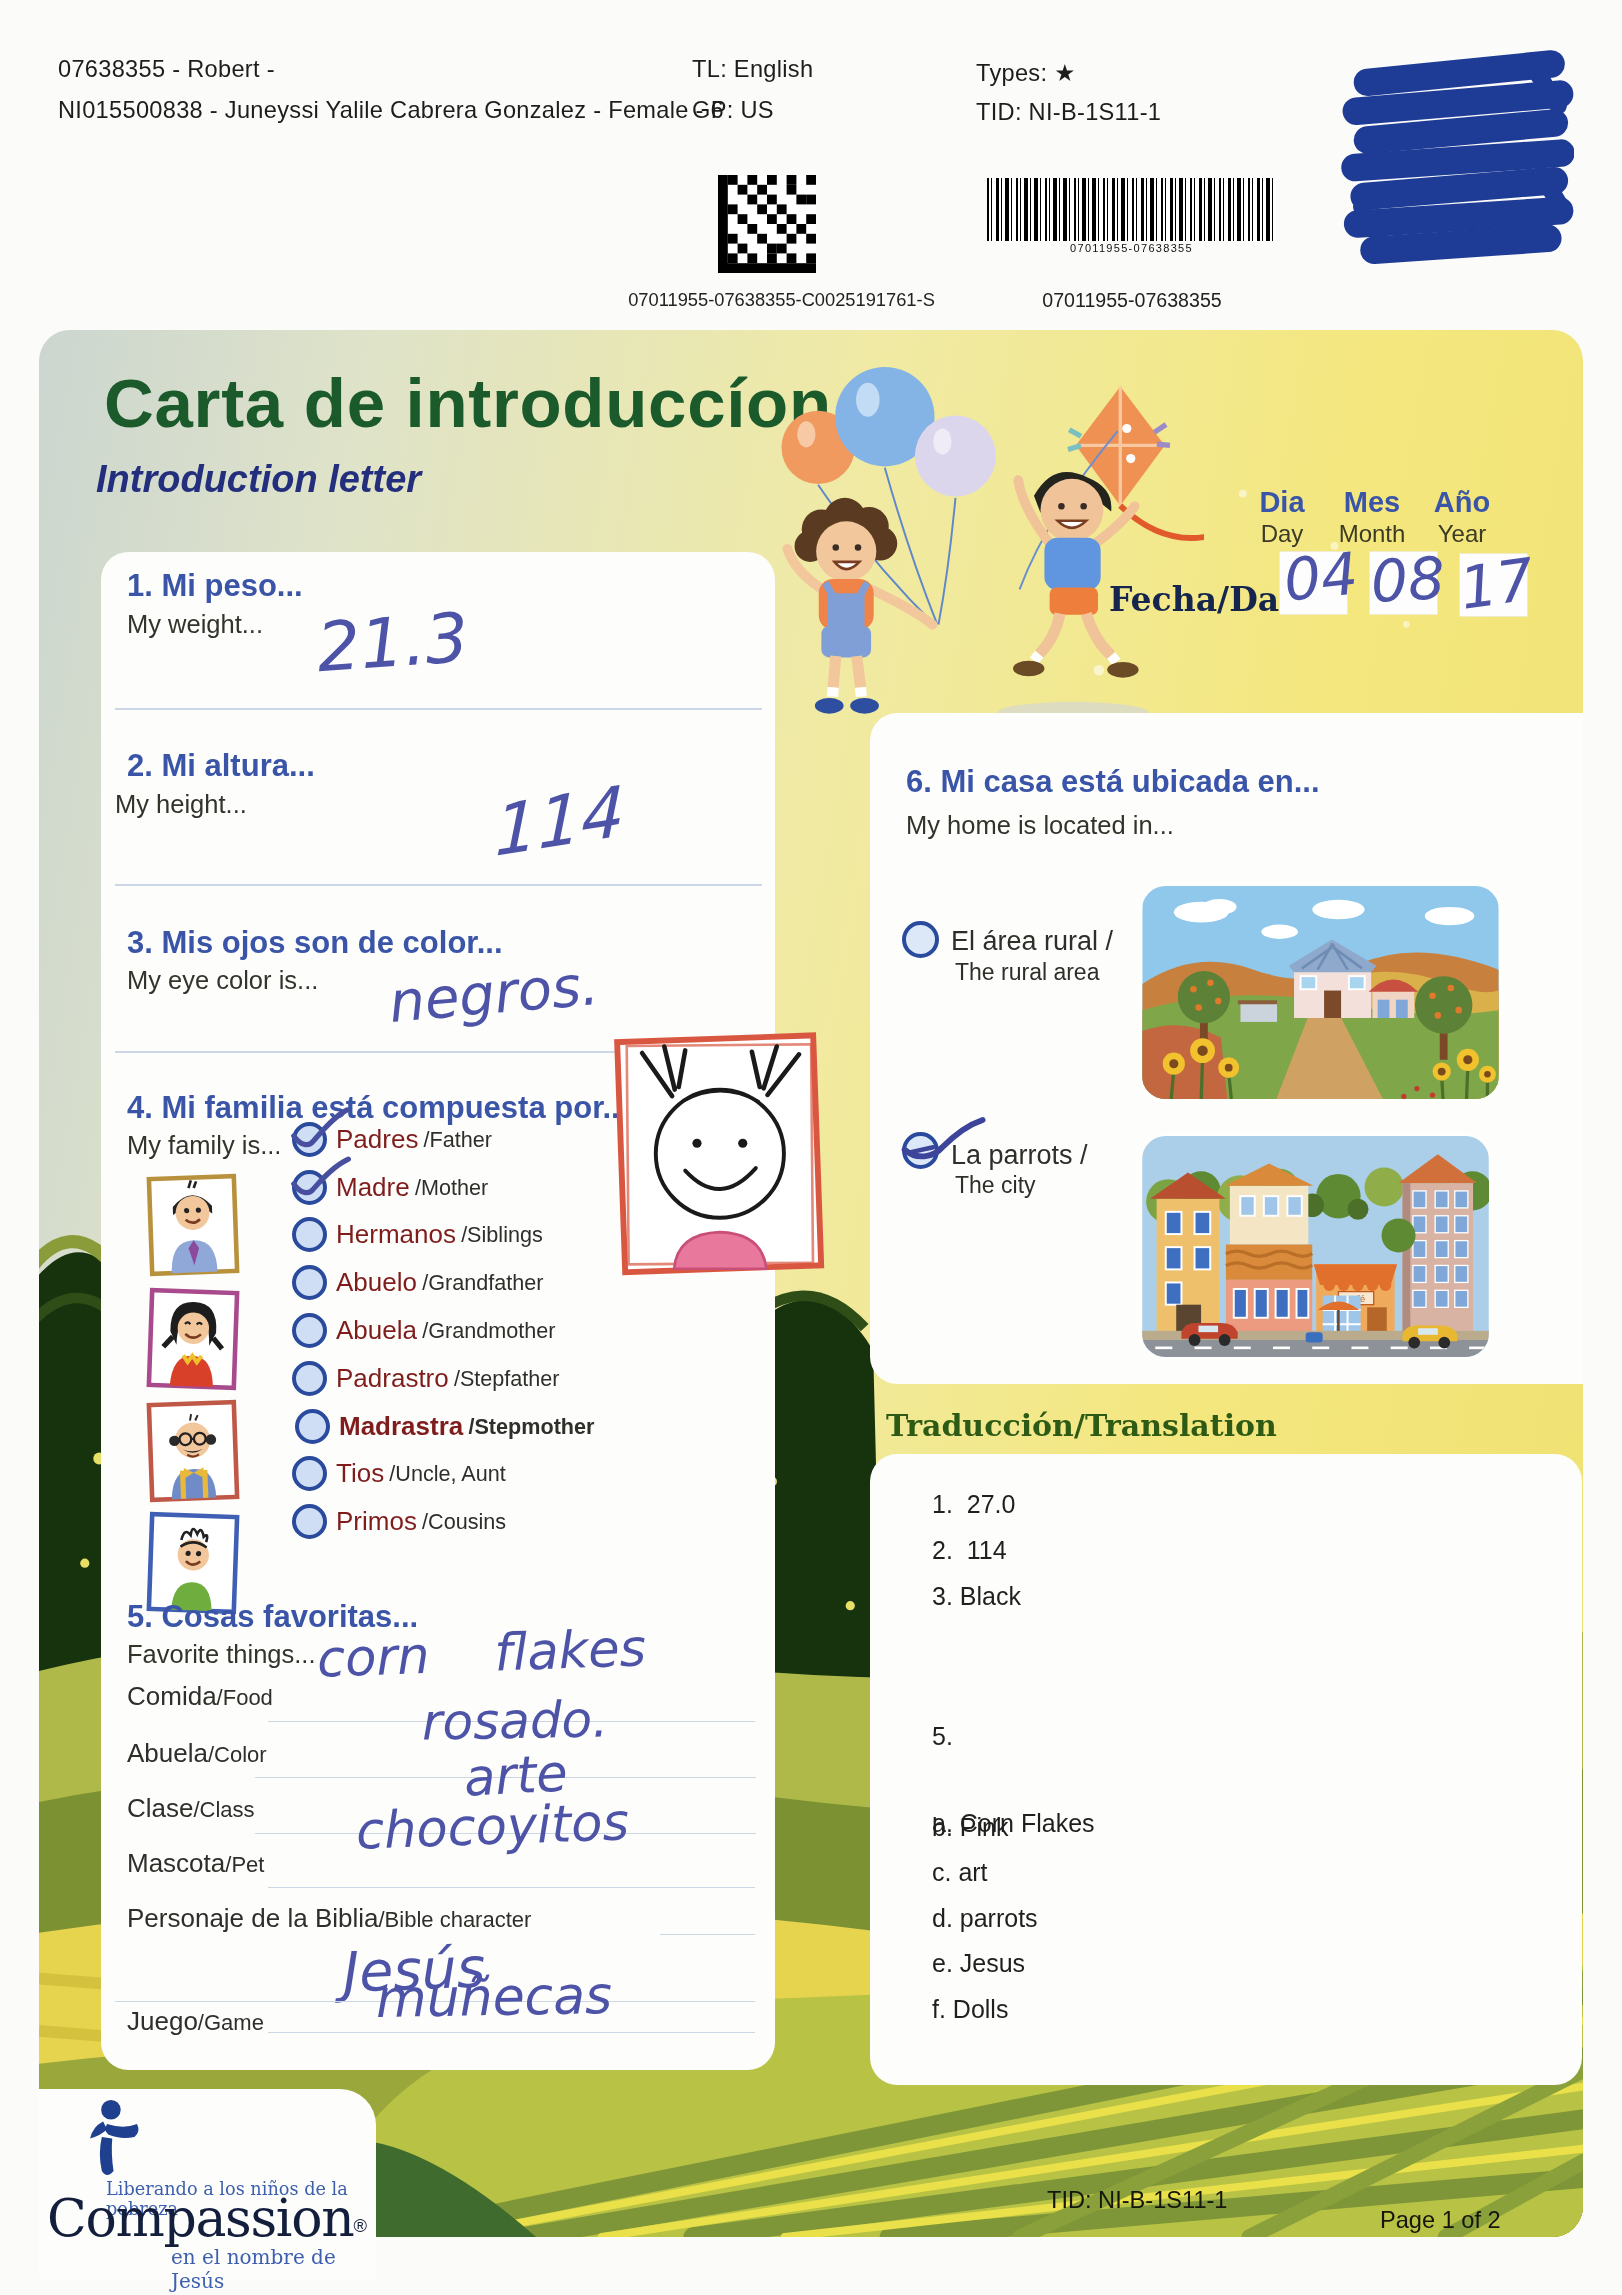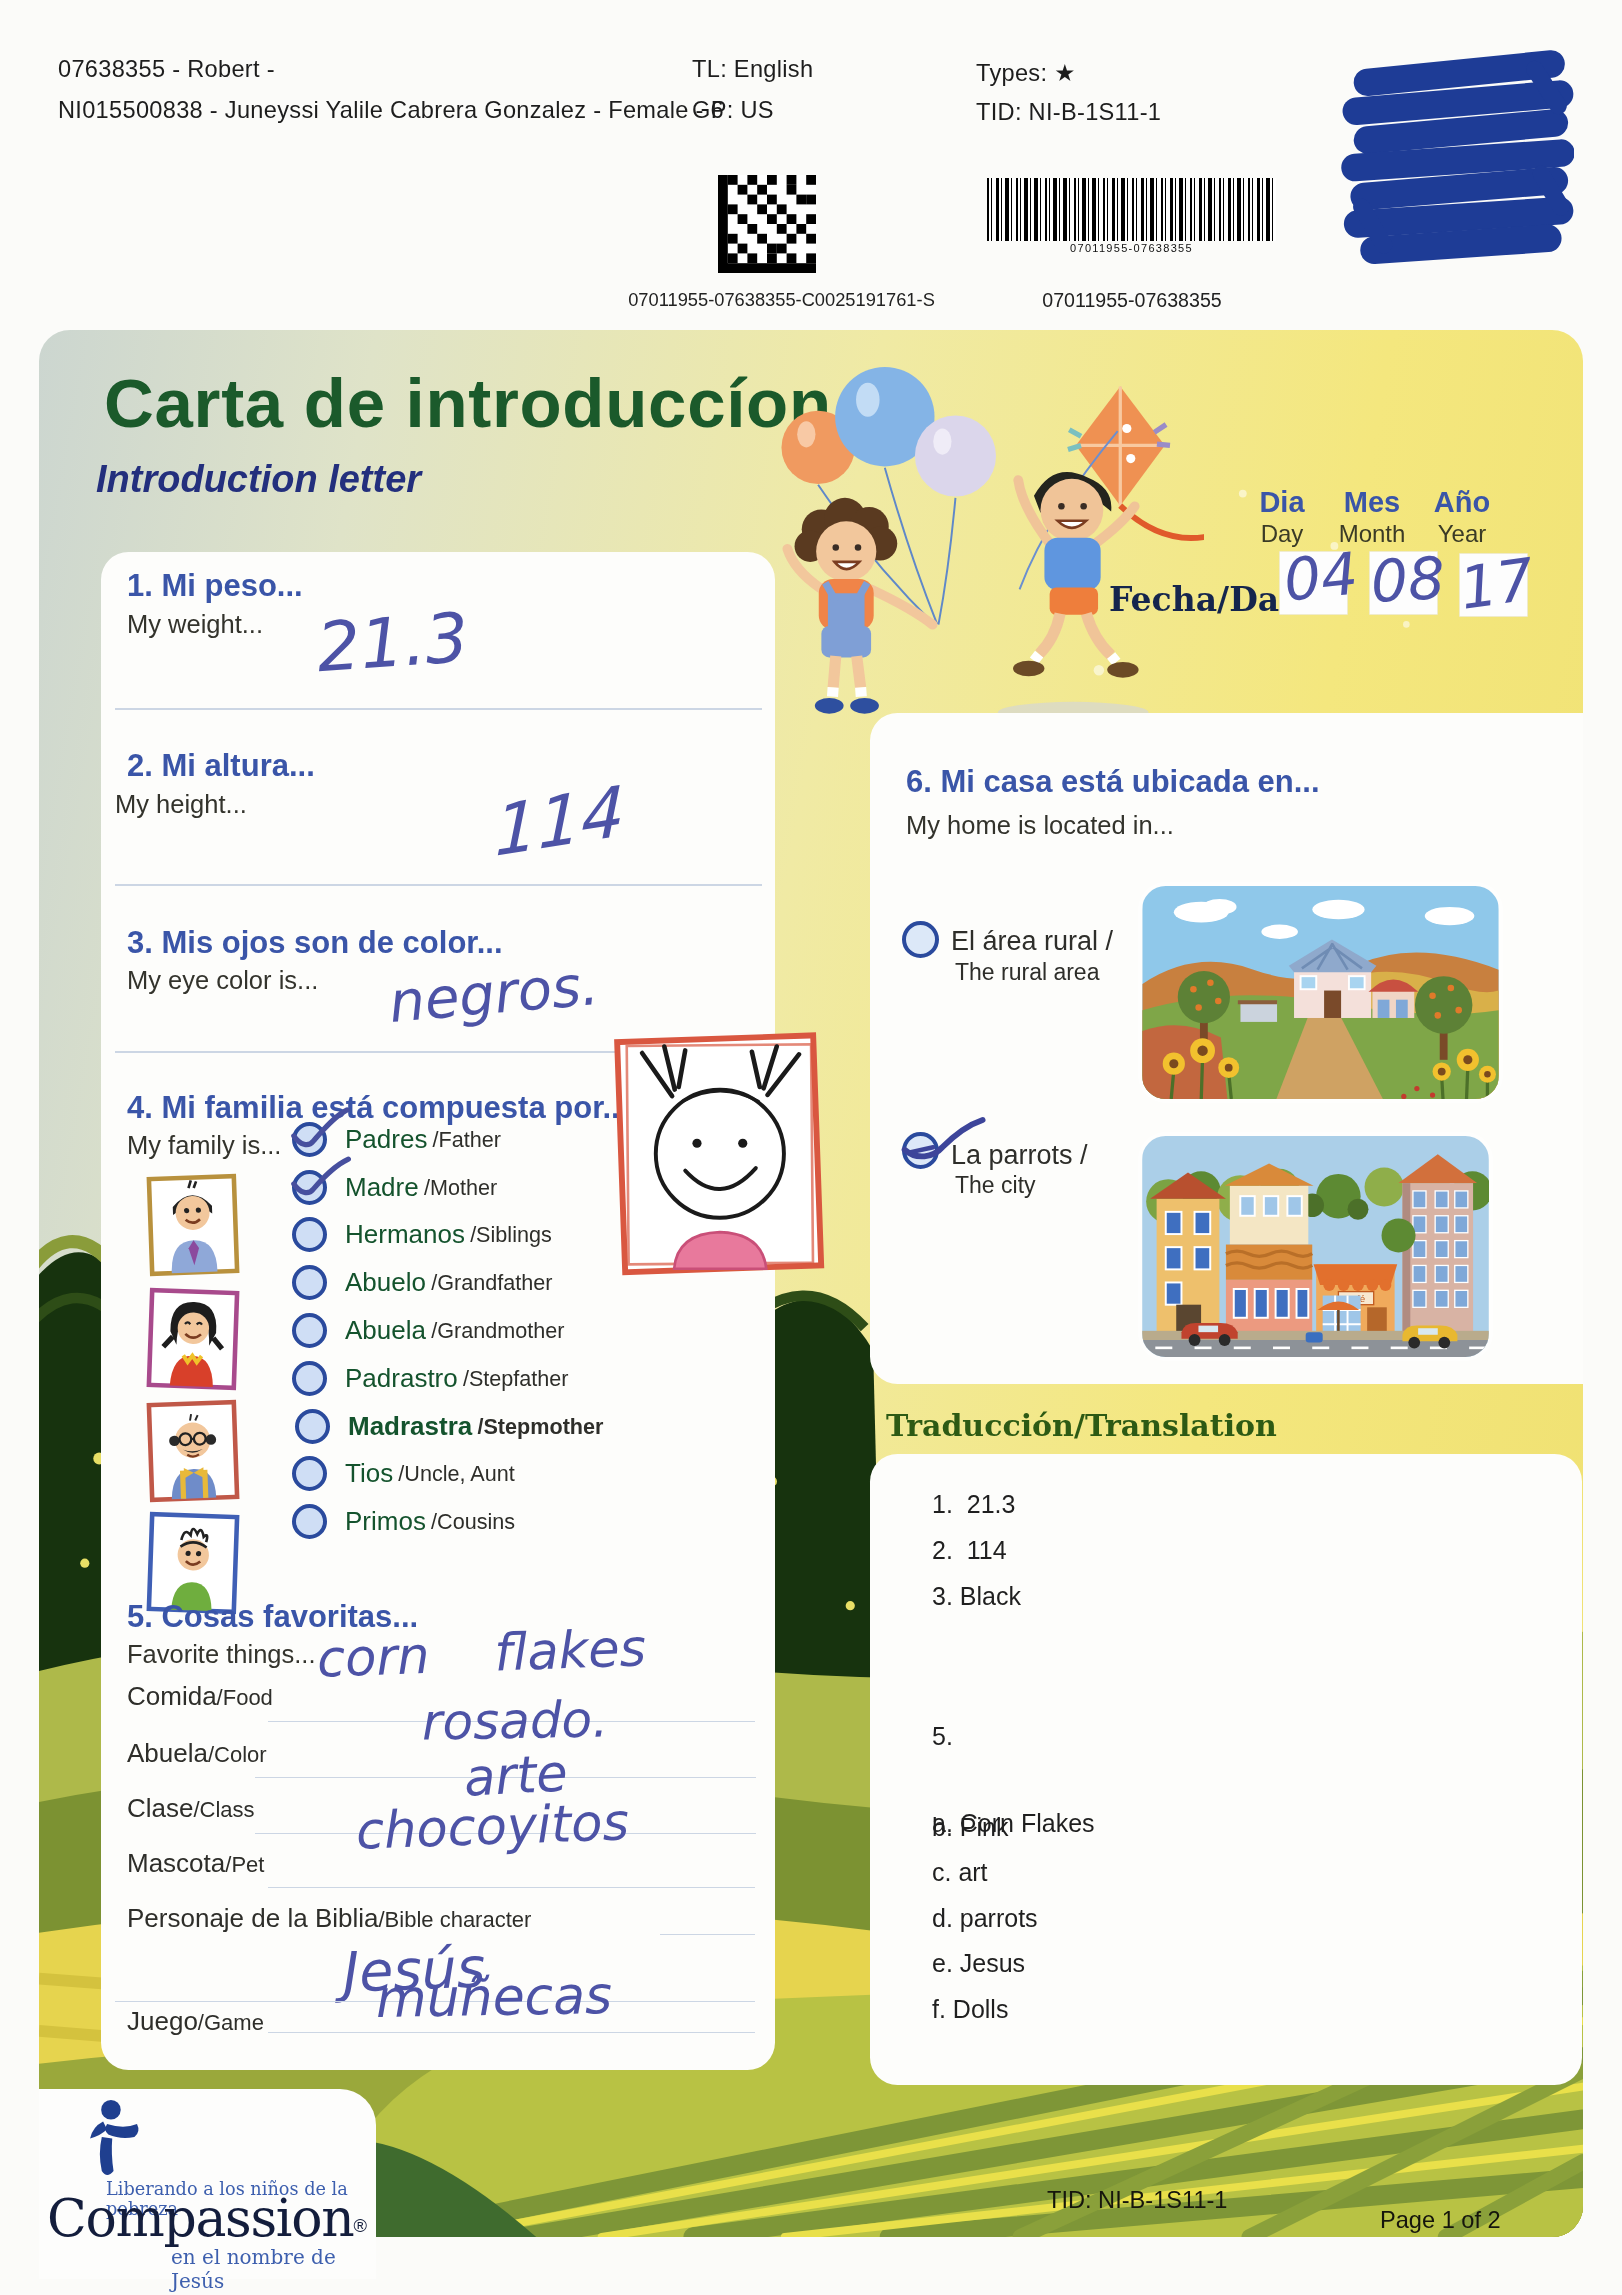--- a/index.html
+++ b/index.html
@@ -22,21 +22,21 @@
   .date-val{font-size:58px;color:#4d53a6;font-style:italic;font-family:"DejaVu Sans",sans-serif;}
   .fecha{font-family:"DejaVu Serif",serif;font-weight:bold;font-size:33px;color:#15254d;}
   
   .panel{background:#fdfdfb;border-radius:27.5px;}
   .q-es{font-size:31px;font-weight:bold;color:#3a55a8;}
   .q-en{font-size:25.5px;color:#33332c;}
   .hand{font-family:"DejaVu Sans",sans-serif;font-style:italic;color:#4d53a6;white-space:pre;}
   .uline{height:2px;background:#ccd6e4;}
   .cb{width:35px;height:35px;border-radius:50%;background:#cfdef5;border:4.6px solid #2a4a9d;box-sizing:border-box;}
   .fam-row{display:flex;align-items:center;}
-  .fam-es{font-size:26px;color:#14532d;margin-left:18px;}
+  .fam-es{font-size:26px;color:#7f1d1d;margin-left:9px;}
   .fam-en{font-size:21.6px;color:#2e2e2a;margin-left:5.2px;}
   .q5-label-es{font-size:26px;color:#2e2e2a;}
   .q5-label-en{font-size:22px;color:#2e2e2a;}
   .opt-es{font-size:27px;color:#2e2e2a;}
   .opt-en{font-size:23px;color:#2e2e2a;}
   .scene{border-radius:23.6px;overflow:hidden;box-shadow:0 0 0 3.9px rgba(255,255,255,.6);}
   
   .tr-header{font-family:"DejaVu Serif",serif;font-weight:bold;font-size:30px;color:#2d5a14;}
   .tr-item{font-size:25px;color:#1f1f1f;white-space:pre;}
   
@@ -629,21 +629,21 @@
           <circle cx="18" cy="28" r="9" fill="#2a2a2a"></circle>
             <circle cx="64" cy="28" r="9" fill="#2a2a2a"></circle>
         </g>
         <rect x="250" y="300" width="26" height="16" rx="5" fill="#3a6fc0"></rect>
       </svg>
     </div>
   </div>
 
   <div class="abs tr-header" style="left:847px;top:1078px;">Traducción/Translation</div>
   <div class="abs panel" style="left:831px;top:1124px;width:712px;height:631px;">
-    <div class="abs tr-item" style="left:62px;top:36px;">1.  21.3</div>
+    <div class="abs tr-item" style="left:62px;top:36px;">1.  27.0</div>
     <div class="abs tr-item" style="left:62px;top:82px;">2.  114</div>
     <div class="abs tr-item" style="left:62px;top:128px;">3. Black</div>
     <div class="abs tr-item" style="left:62px;top:268px;">5.</div>
     <div class="abs tr-item" style="left:62px;top:313px;margin-top:42px;">a. Corn Flakes</div>
     <div class="abs tr-item" style="left:62px;top:359px;">b. Pink</div>
     <div class="abs tr-item" style="left:62px;top:404px;">c. art</div>
     <div class="abs tr-item" style="left:62px;top:450px;">d. parrots</div>
     <div class="abs tr-item" style="left:62px;top:495px;">e. Jesus</div>
     <div class="abs tr-item" style="left:62px;top:541px;">f. Dolls</div>
   </div>

